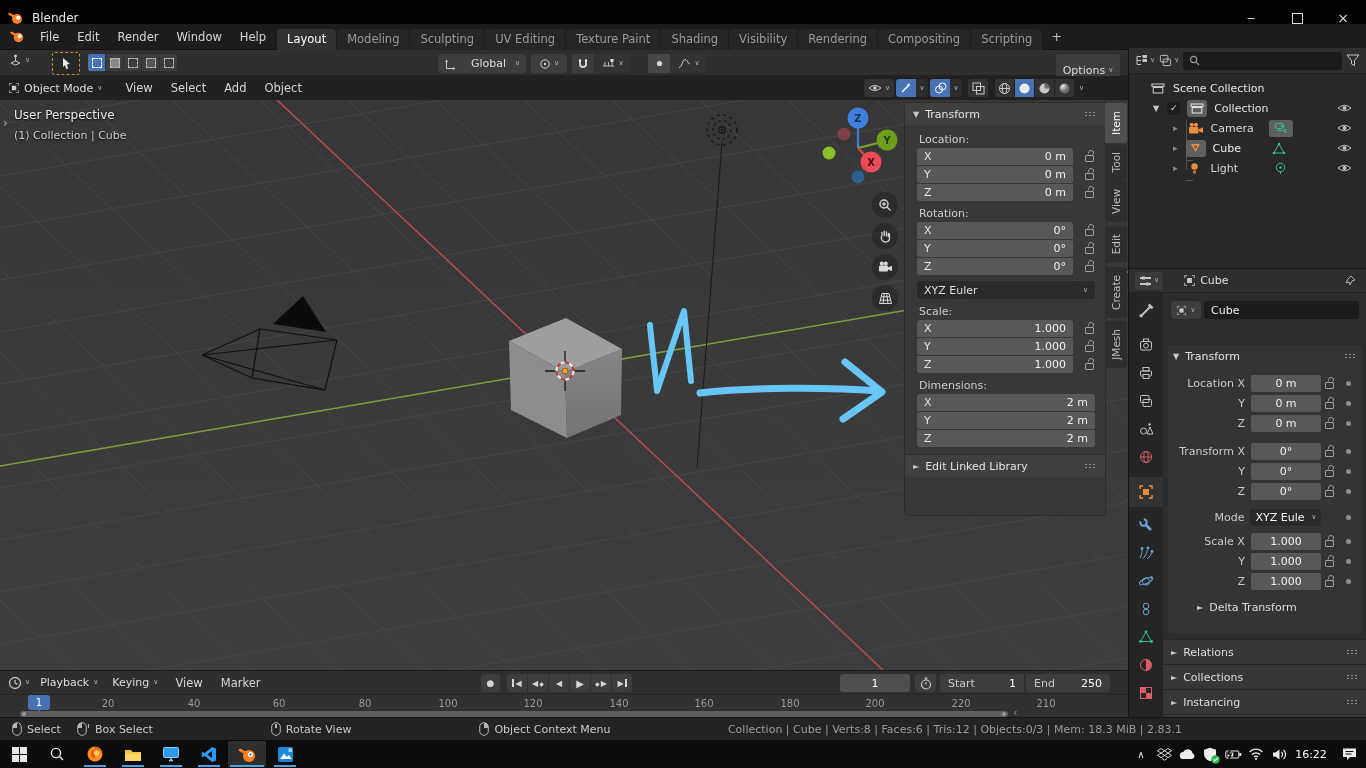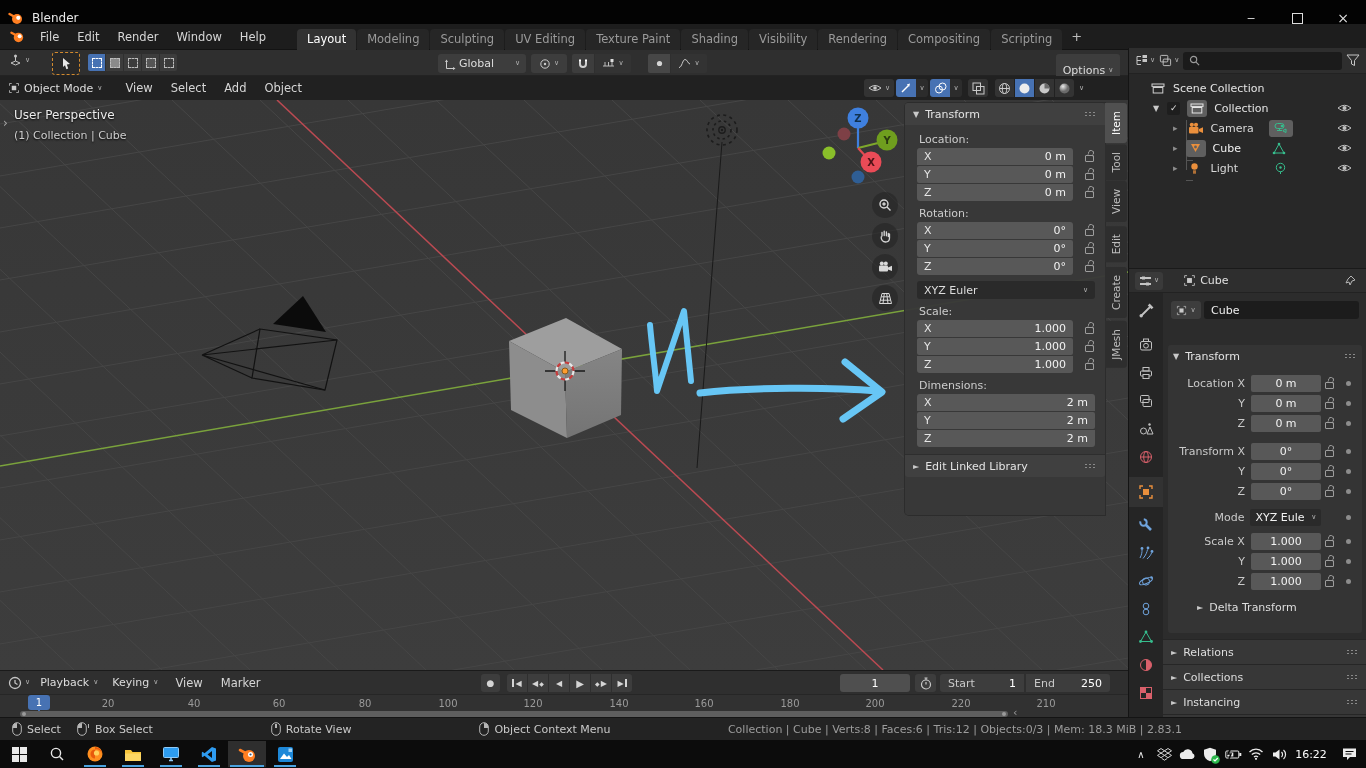--- a/index.html
+++ b/index.html
@@ -84,21 +84,21 @@
     <svg width="15" height="15" style="margin:0 6px 0 10px" viewBox="0 0 16 16">
       <path d="M1.5 4 L7 7" stroke="#ff7f22" stroke-width="2.4" stroke-linecap="round"></path>
       <circle cx="9" cy="9" r="5" fill="#ff7f22"></circle>
         <circle cx="10.3" cy="7.8" r="2.1" fill="#fff"></circle>
     </svg>
     <span class="menu">File</span>
     <span class="menu">Edit</span>
     <span class="menu">Render</span>
     <span class="menu">Window</span>
     <span class="menu">Help</span>
-    <div class="row" style="margin-left:22px;">
+    <div class="row" style="margin-left:2px;">
       <div class="wtab active">Layout</div>
       <div class="wtab">Modeling</div>
       <div class="wtab">Sculpting</div>
       <div class="wtab">UV Editing</div>
       <div class="wtab">Texture Paint</div>
       <div class="wtab">Shading</div>
       <div class="wtab">Visibility</div>
       <div class="wtab">Rendering</div>
       <div class="wtab">Compositing</div>
       <div class="wtab">Scripting</div>
@@ -172,21 +172,21 @@
         </div>
       <div style="width:17px;height:17px;background:#3c3c3c;border-radius:0 2px 2px 0;display:flex;align-items:center;justify-content:center;">
           <span style="width:8px;height:8px;border:1px dashed #bbb;"></span>
         </div>
     </div>
     <div class="row abs btn" style="left:438px;top:4px;width:88px;height:19px;justify-content:flex-start;padding:0 6px;box-sizing:border-box;">
       <svg width="12" height="12" viewBox="0 0 12 12">
           <path d="M2.5 10.5 V3 M2.5 10.5 H10" stroke="#ccc" fill="none"></path>
           <path d="M1 4 L2.5 1.5 L4 4 Z M9 9 L11.5 10.5 L9 12 Z" fill="#ccc"></path>
         </svg>
-      <span style="margin-left:0;">Global</span>
+      <span style="margin-left:12px;">Global</span>
       <span class="chev" style="margin-left:auto;">∨</span>
     </div>
     <div class="row abs btn" style="left:531px;top:4px;width:36px;height:19px;">
       <svg width="12" height="12" viewBox="0 0 12 12">
           <circle cx="6" cy="6" r="4.2" fill="none" stroke="#ccc"></circle>
           <circle cx="6" cy="6" r="1.2" fill="#ccc"></circle>
         </svg>
       <span class="chev">∨</span>
     </div>
     <div class="row abs" style="left:572px;top:4px;gap:1px;">

